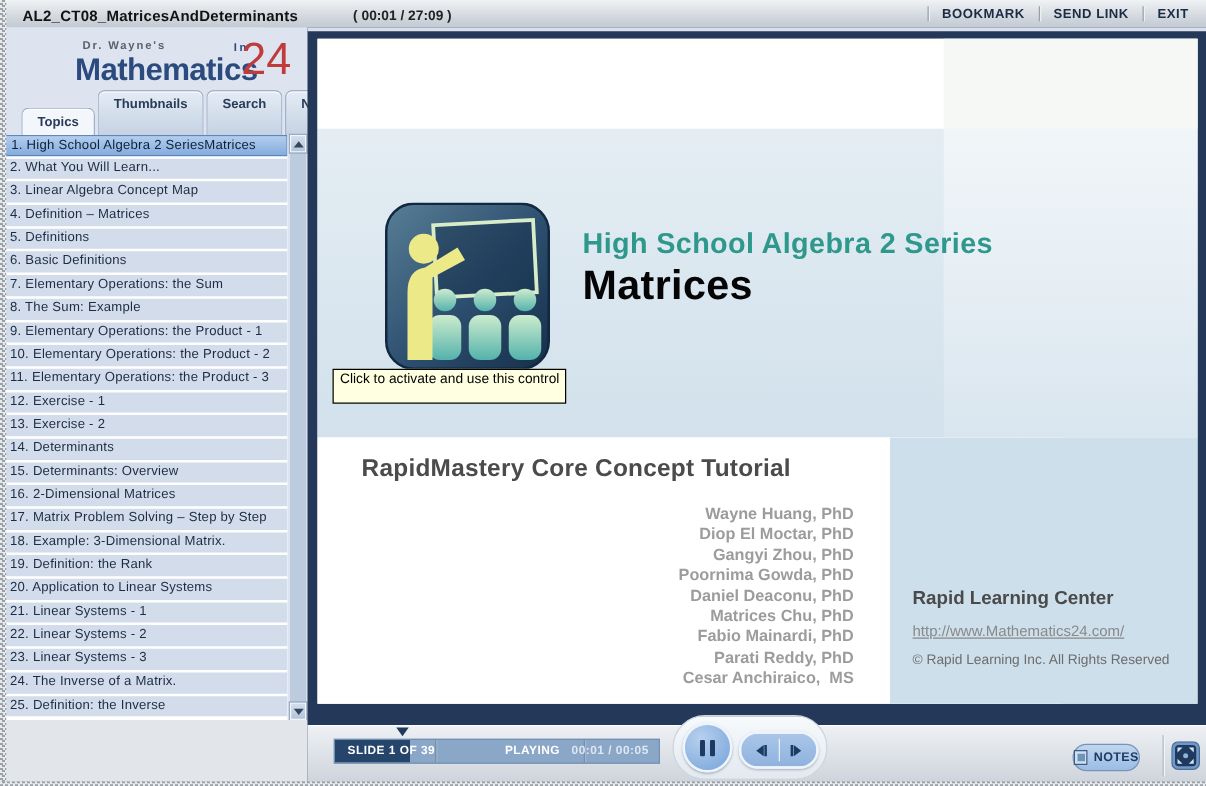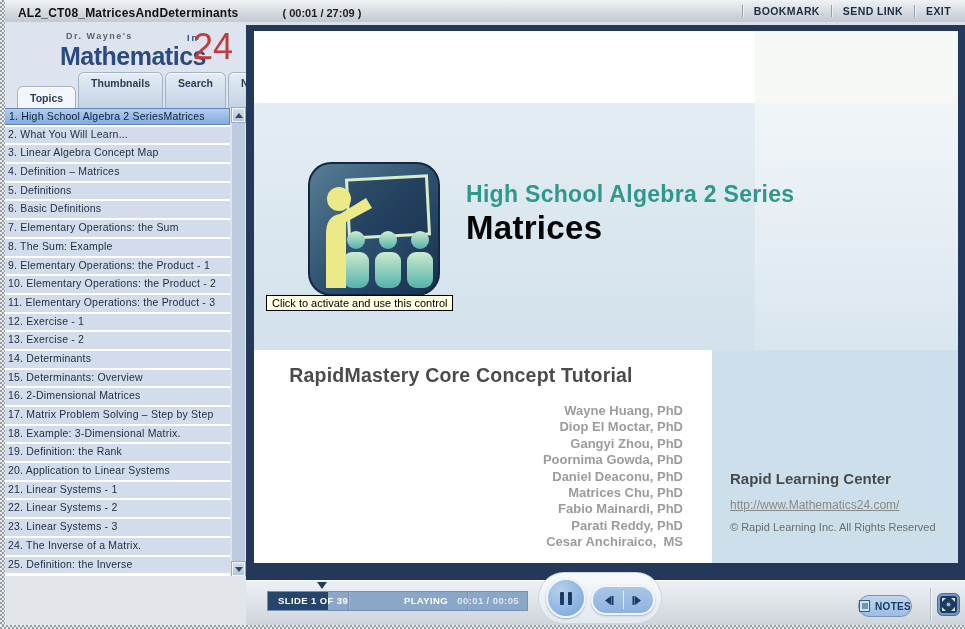--- a/index.html
+++ b/index.html
@@ -49,21 +49,21 @@
   .slide { position:absolute; left:8px; top:9px; width:704px; height:532px; background:#fff; }
   .band-top { position:absolute; left:0; top:0; width:704px; height:72px; background:#fff; }
   .band-top .right-col { position:absolute; left:501px; top:0; width:203px; height:72px; background:#f6f8f6; }
   .band-title { position:absolute; left:0; top:72px; width:704px; height:247px;
     background:linear-gradient(#e4edf3,#d2e1ec); }
   .band-title .right-col { position:absolute; left:501px; top:0; width:203px; height:247px;
     background:linear-gradient(rgba(255,255,255,.45),rgba(255,255,255,.15)); }
   .presenter { position:absolute; left:54px; top:59px; width:132px; height:134px; }
   .series-title { position:absolute; left:212px; top:78px; font-size:23px; font-weight:bold; color:#2f988c; letter-spacing:.3px; white-space:nowrap; }
   .main-title { position:absolute; left:212px; top:106px; font-size:33px; font-weight:bold; color:#050505; letter-spacing:.3px; }
-  .activex-tooltip { position:absolute; left:12px; top:192px; height:16px; line-height:13px; padding:1px 5px;
+  .activex-tooltip { position:absolute; left:12px; top:192px; height:28px; line-height:13px; padding:1px 5px;
     background:#ffffe1; border:1px solid #000; font-size:11px; color:#000; white-space:nowrap; }
   .band-content { position:absolute; left:0; top:319px; width:596px; height:213px; background:#fff; }
   .subtitle { display:block; width:458px; padding-right:44px; margin-top:14px; text-align:center;
     font-size:19.5px; font-weight:bold; color:#4b4b4b; letter-spacing:.2px; }
   .authors { position:absolute; left:0; top:53px; width:429px; text-align:right; }
   .author-line { font-size:13px; font-weight:bold; color:#9c9c9c; line-height:16.4px; white-space:pre; }
   .right-panel { position:absolute; left:458px; top:0; width:246px; height:213px; background:#cddfeb; padding:120px 0 0 18px; }
   .rlc-name { font-size:15px; font-weight:bold; color:#4a4a4a; }
   .rlc-url { display:inline-block; margin-top:11px; font-size:12px; color:#898989; text-decoration:underline; cursor:default; }
   .rlc-copy { margin-top:8px; font-size:11px; color:#6d6d6d; }

